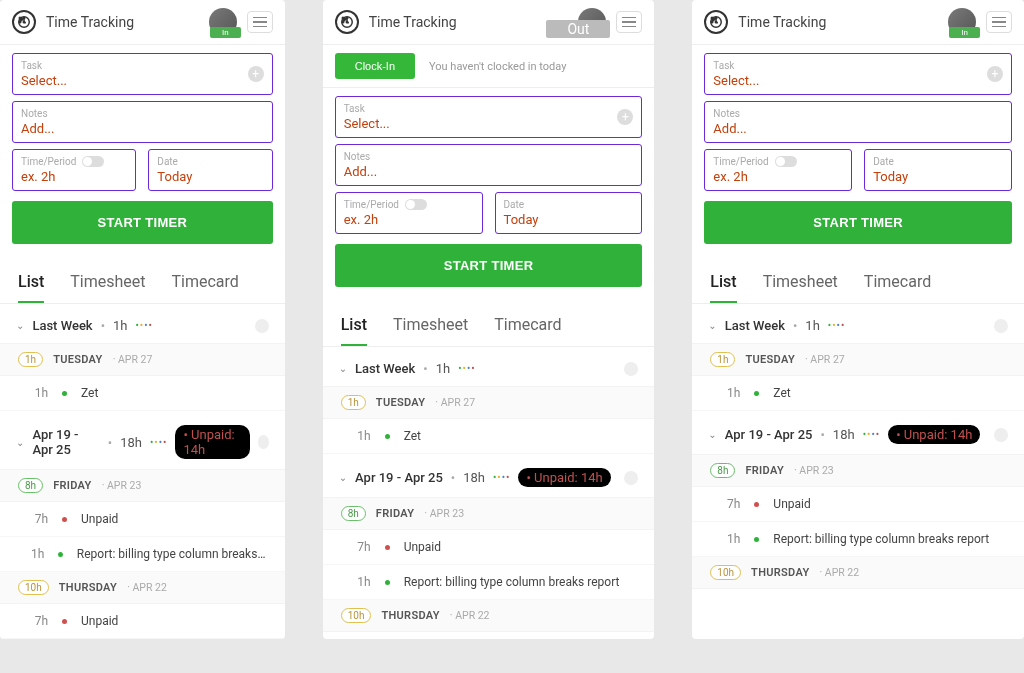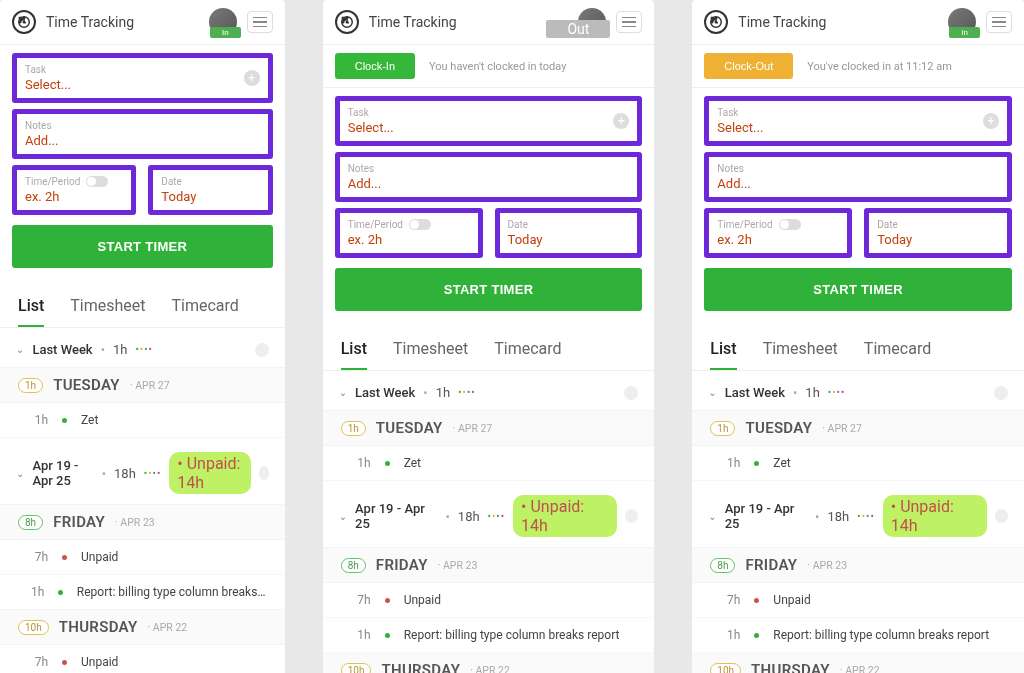--- a/index.html
+++ b/index.html
@@ -19,21 +19,21 @@
 .menu { width: 26px; height: 22px; border: 1px solid #ddd; border-radius: 4px; display: flex; flex-direction: column; justify-content: center; align-items: center; gap: 3px; cursor: pointer; }
 .menu span { width: 14px; height: 1.5px; background: #888; }
 
 .clockbar { display: flex; align-items: center; padding: 8px 12px; gap: 14px; border-bottom: 1px solid #eee; }
 .clock-btn { border: none; color: #fff; font-size: 11px; padding: 7px 20px; border-radius: 3px; cursor: pointer; }
 .clock-in { background: #35b83a; }
 .clock-out { background: #eeb134; }
 .clock-text { color: #999; font-size: 11px; }
 
 .form { padding: 8px 12px 12px; }
-.field { border: 5px solid #6d28d9; border-radius: 3px; padding: 6px 8px; margin-bottom: 6px; position: relative; }
+.field { border: 1px solid #6d28d9; border-radius: 3px; padding: 6px 8px; margin-bottom: 6px; position: relative; }
 .lbl { font-size: 10px; color: #aaa; display: flex; align-items: center; gap: 6px; }
 .ph { font-size: 13px; color: #c2410c; margin-top: 2px; }
 .plus { position: absolute; right: 8px; top: 50%; transform: translateY(-50%); width: 16px; height: 16px; border-radius: 50%; background: #ddd; color: #fff; display: flex; align-items: center; justify-content: center; font-size: 12px; }
 .two { display: flex; gap: 12px; }
 .two .field { flex: 1; margin-bottom: 0; }
 .toggle { width: 22px; height: 11px; background: #ddd; border-radius: 6px; position: relative; display: inline-block; vertical-align: middle; }
 .toggle::after { content: ""; position: absolute; left: 1px; top: 1px; width: 9px; height: 9px; background: #fff; border-radius: 50%; }
 
 .start { width: 100%; background: #30b13a; color: #fff; border: none; padding: 14px; font-size: 13px; font-weight: 600; letter-spacing: 0.3px; margin-top: 10px; border-radius: 3px; cursor: pointer; }
 
@@ -41,27 +41,27 @@
 .tab { font-size: 16px; color: #666; padding-bottom: 10px; cursor: pointer; }
 .tab.active { color: #222; border-bottom: 2px solid #30b13a; font-weight: 500; }
 
 .group { padding: 14px 16px 10px; border-bottom: 1px solid #f3f3f3; display: flex; align-items: center; gap: 8px; font-size: 13px; }
 .group .chev { color: #888; font-size: 10px; }
 .group .name { font-weight: 500; color: #333; }
 .group .dot { color: #aaa; }
 .group .hrs { color: #555; }
 .group .colordots { font-size: 10px; letter-spacing: 1px; }
 .group .check { width: 14px; height: 14px; border-radius: 50%; background: #eee; margin-left: auto; }
-.pill-unpaid { background: #bef264; color: #c05050; font-size: 16px; padding: 2px 8px; border-radius: 10px; }
+.pill-unpaid { background: #000000; color: #c05050; font-size: 13px; padding: 2px 8px; border-radius: 10px; }
 .pill-unpaid::before { content: "• "; }
 
 .dayrow { background: #fafafa; padding: 8px 18px; display: flex; align-items: center; gap: 10px; border-bottom: 1px solid #f3f3f3; }
 .hrpill { border: 1px solid #e0c050; color: #b8933a; font-size: 10px; padding: 1px 6px; border-radius: 10px; background: #fff; }
 .hrpill.green { border-color: #6ac06a; color: #4a9a4a; }
-.dayname { font-size: 15px; font-weight: 600; color: #555; letter-spacing: 0.3px; }
+.dayname { font-size: 11px; font-weight: 600; color: #555; letter-spacing: 0.3px; }
 .daydate { font-size: 10.5px; color: #aaa; }
 
 .entry { padding: 10px 18px; display: flex; align-items: center; gap: 14px; border-bottom: 1px solid #f6f6f6; }
 .entry .eh { width: 30px; color: #888; font-size: 12px; text-align: right; }
 .entry .ed { width: 5px; height: 5px; border-radius: 50%; }
 .entry .ed.green { background: #30b13a; }
 .entry .ed.red { background: #d05050; }
 .entry .et { font-size: 12px; color: #444; white-space: nowrap; overflow: hidden; text-overflow: ellipsis; }
 </style>
 </head>
@@ -274,24 +274,20 @@
     <div class="title">Time Tracking</div>
     <div class="avatar">
           <span class="badge-in">In</span>
         </div>
     <div class="menu">
           <span></span>
           <span></span>
           <span></span>
         </div>
   </div>
-      <div class="clockbar">
-      <button class="clock-btn clock-out">Clock-Out</button>
-      <span class="clock-text">You've clocked in at 11:12 am</span>
-    </div>
       <div class="form">
     <div class="field">
       <div class="lbl">Task</div>
       <div class="ph">Select...</div>
       <div class="plus">+</div>
     </div>
     <div class="field">
       <div class="lbl">Notes</div>
       <div class="ph">Add...</div>
     </div>

